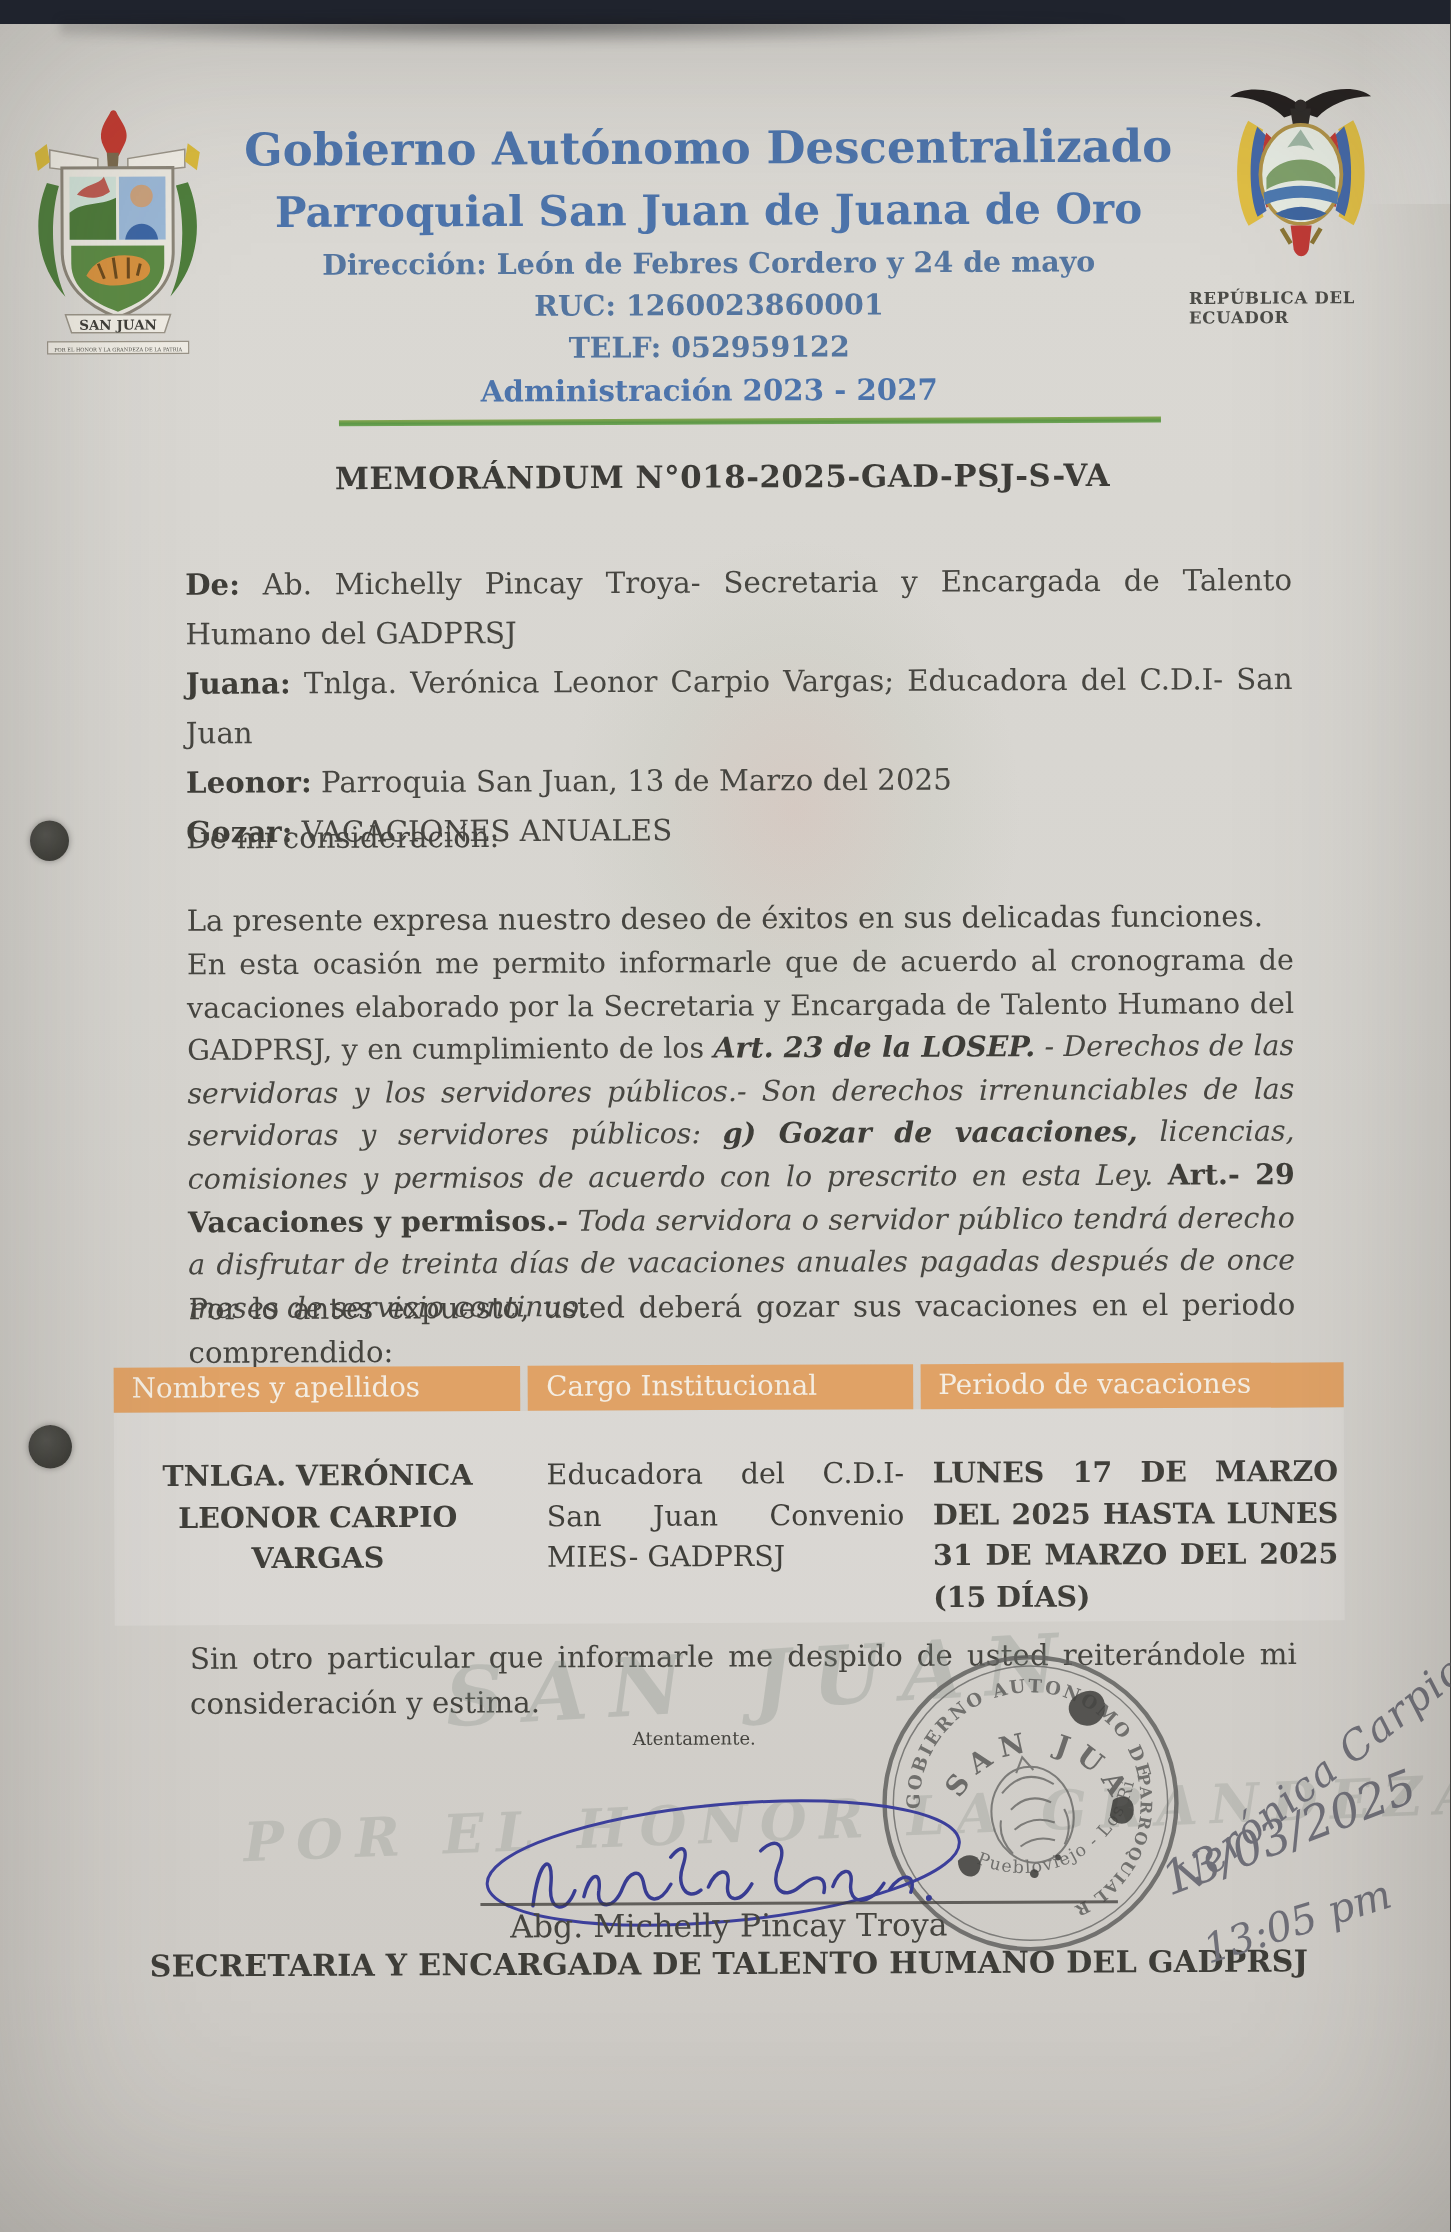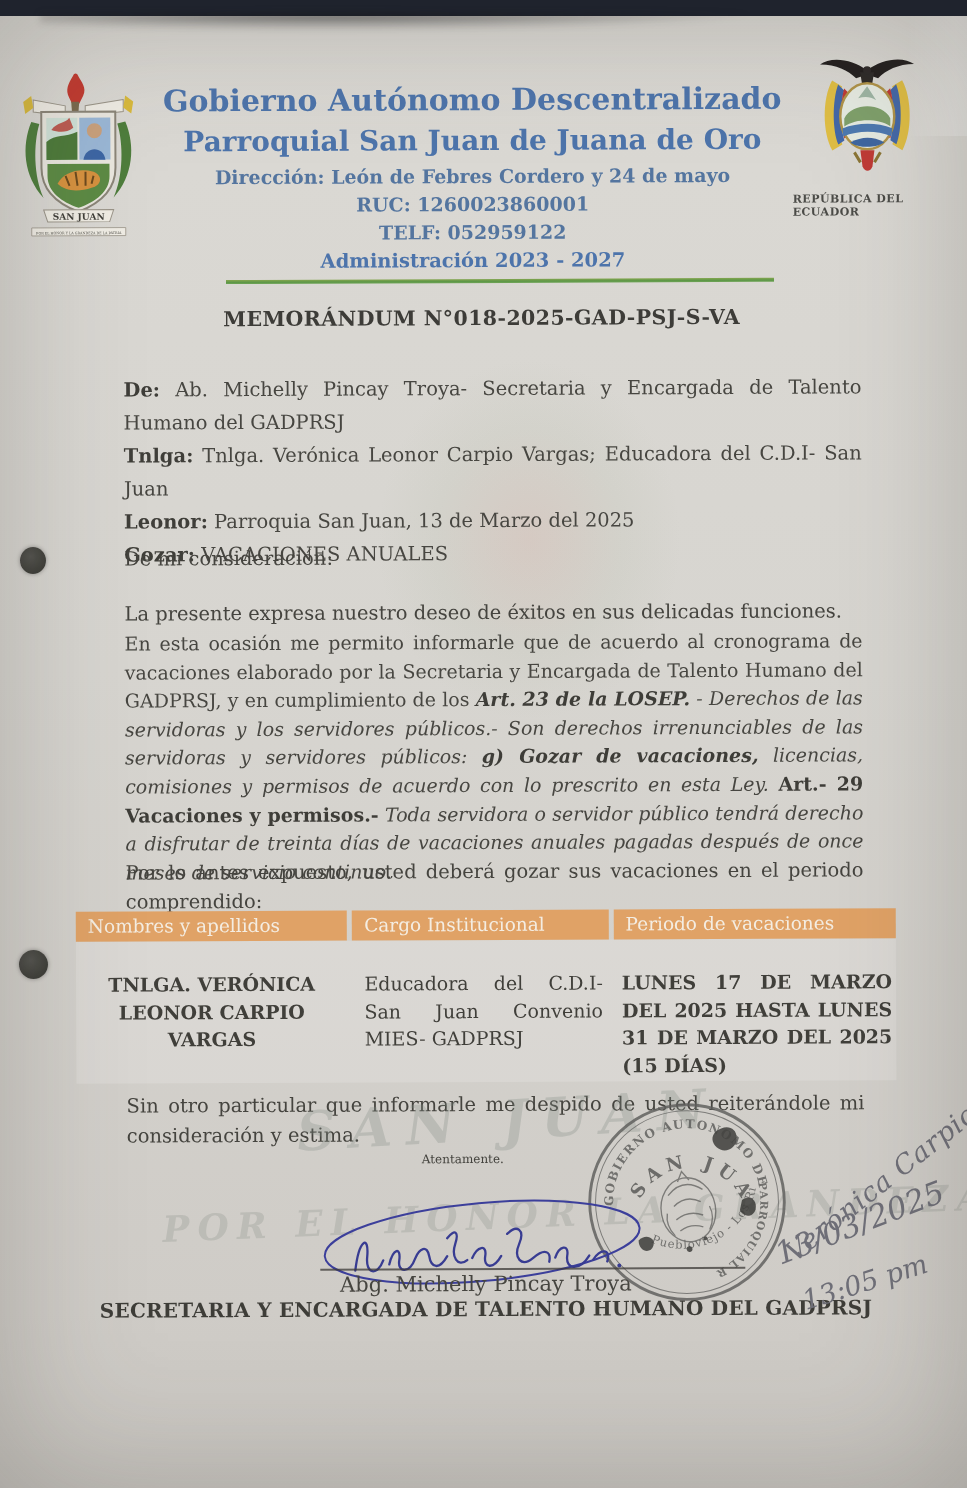--- a/index.html
+++ b/index.html
@@ -159,21 +159,21 @@
       <div class="h-ruc">RUC: 1260023860001</div>
       <div class="h-telf">TELF: 052959122</div>
       <div class="h-admin">Administración 2023 - 2027</div>
     </div>
     <div class="greenline"></div>
 
     <div class="memo-title">MEMORÁNDUM N°018-2025-GAD-PSJ-S-VA</div>
 
     <div class="meta">
       <p><b>De:</b><span> Ab. Michelly Pincay Troya- Secretaria y Encargada de Talento Humano del GADPRSJ</span></p>
-      <p><b>Tnlga:</b><span> Tnlga. Verónica Leonor Carpio Vargas; Educadora del C.D.I- San Juan</span></p>
+      <p><b>Juana:</b><span> Tnlga. Verónica Leonor Carpio Vargas; Educadora del C.D.I- San Juan</span></p>
       <p><b>Leonor:</b><span> Parroquia San Juan, 13 de Marzo del 2025</span></p>
       <p><b>Gozar:</b><span> VACACIONES ANUALES</span></p>
     </div>
 
     <div class="salutation">De mi consideración:</div>
     <div class="para1">La presente expresa nuestro deseo de éxitos en sus delicadas funciones.</div>
 
     <div class="bodypara">
       <span>En esta ocasión me permito informarle que de acuerdo al cronograma de vacaciones elaborado por la Secretaria y Encargada de Talento Humano del GADPRSJ, y  en cumplimiento de los </span><span class="r-bi">Art. 23 de la LOSEP.</span><span class="r-i"> - Derechos de las servidoras y los servidores públicos.- Son derechos irrenunciables de las servidoras y servidores públicos: </span><span class="r-bi">g) Gozar de vacaciones,</span><span class="r-i"> licencias, comisiones y permisos de acuerdo con lo prescrito en esta Ley. </span><span class="r-b">Art.- 29 Vacaciones y permisos.-</span><span class="r-i"> Toda servidora o servidor público tendrá derecho a disfrutar de treinta días de vacaciones anuales pagadas después de once meses de servicio continuo.</span>
     </div>

